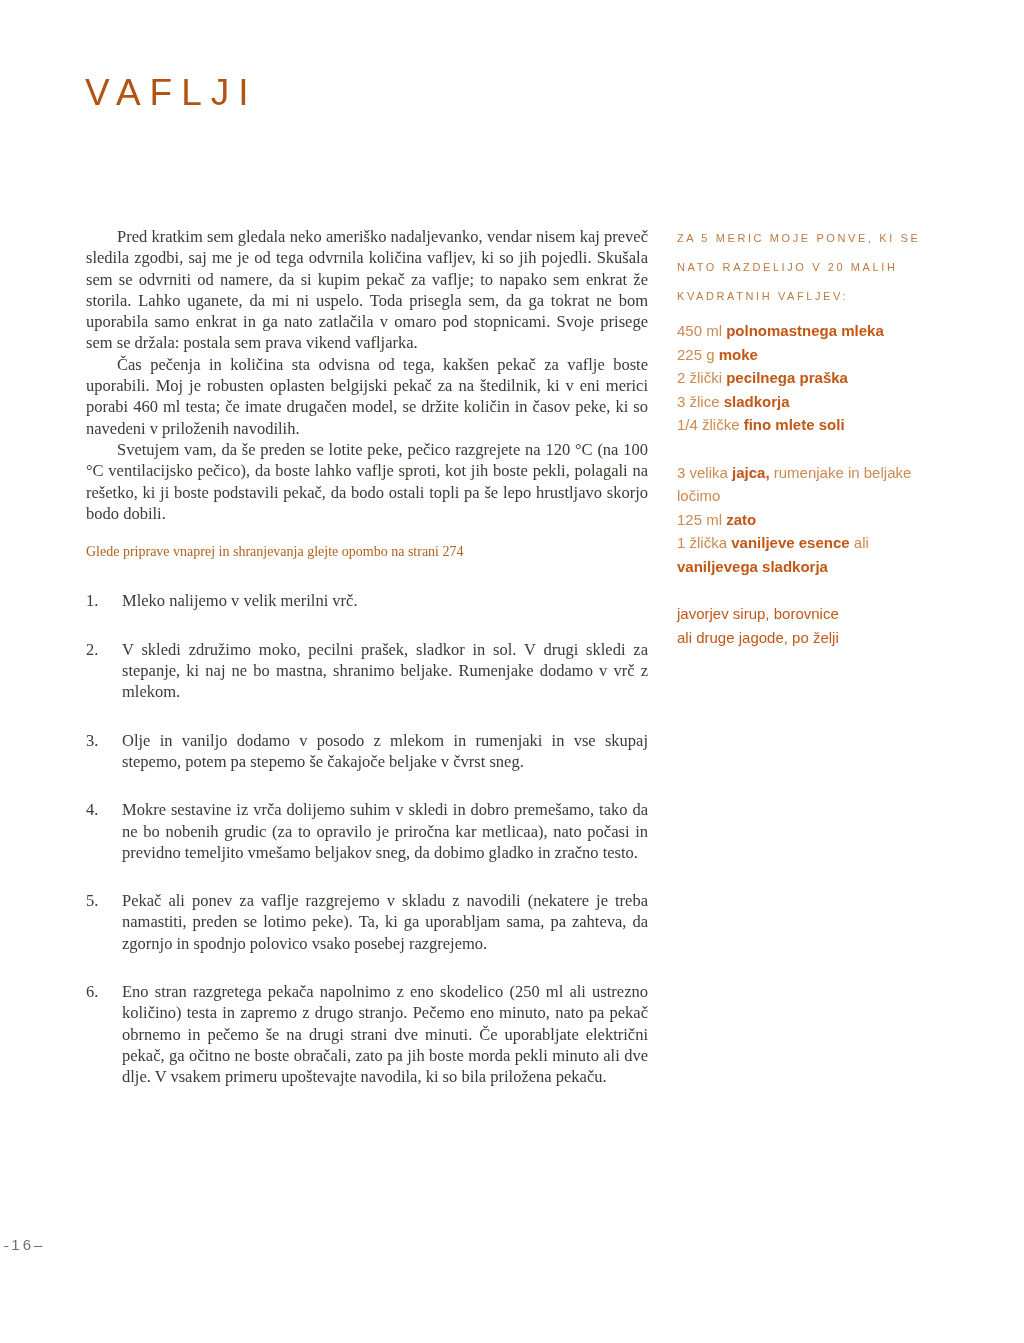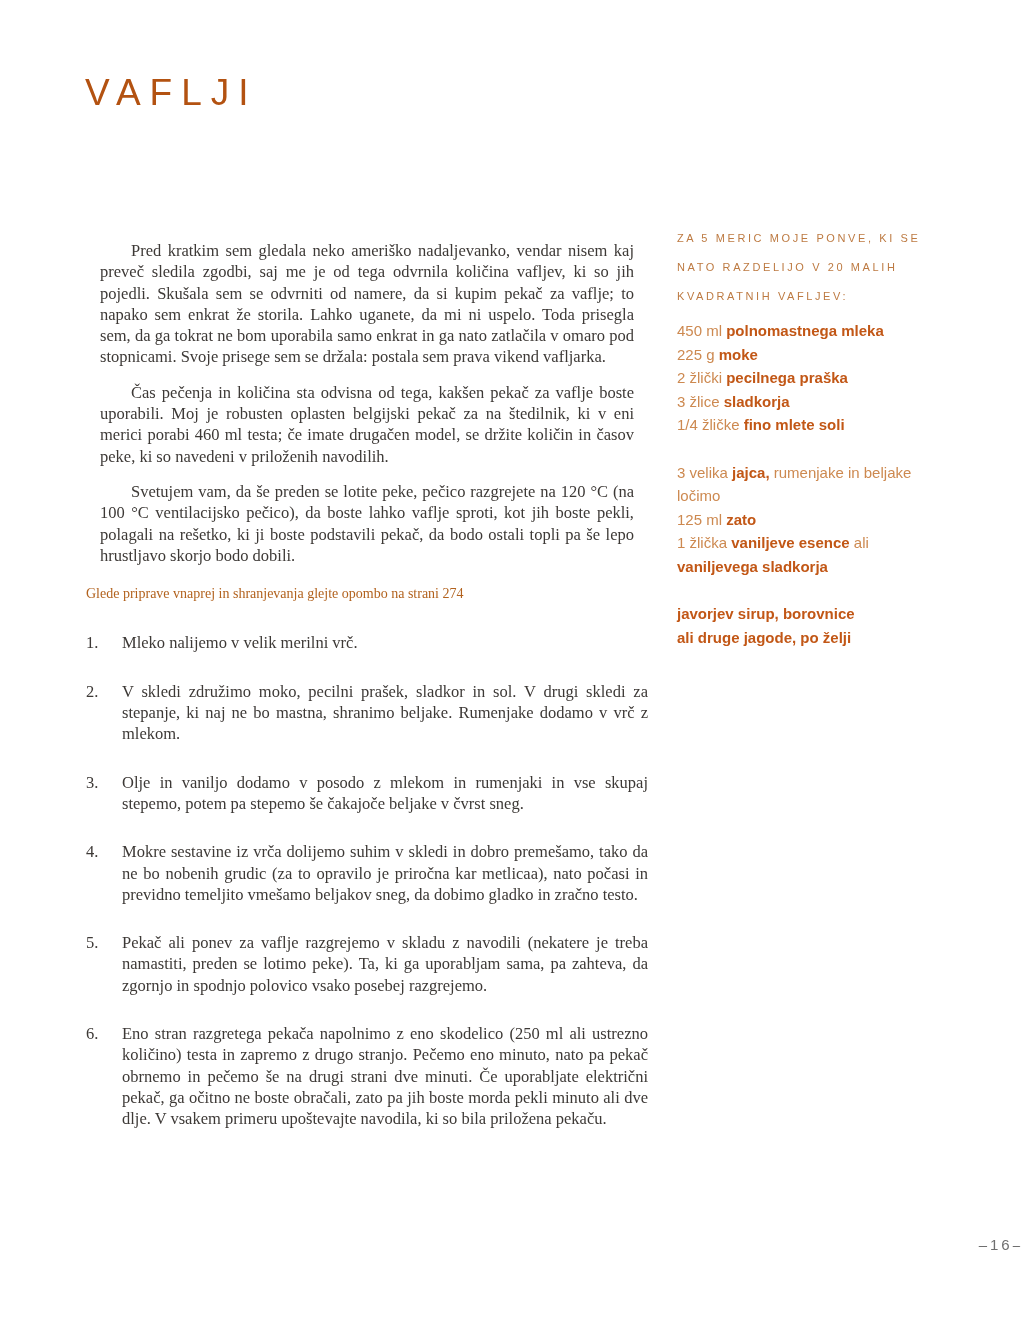--- a/index.html
+++ b/index.html
@@ -19,21 +19,21 @@
     font-weight:400; font-size:37px; letter-spacing:9px;
     color:var(--title);
   }
 
   
   .main-col {
     position:absolute; left:86px; top:226px; width:562px;
     color:var(--body);
     font-size:16.5px; line-height:21.3px;
   }
-  .para { margin:14px; text-indent:31px; text-align:justify; }
+  .para { margin:0; text-indent:31px; text-align:justify; }
   .note {
     margin:17px 0 16px 0;
     color:var(--subhead);
     font-size:14px;
   }
   .steps { list-style:none; margin:28px 0 0 0; padding:0; }
   .step { display:flex; margin:0 0 27px 0; }
   .step:last-child { margin-bottom:0; }
   .step-num { width:36px; flex-shrink:0; }
   .step-text { flex:1; text-align:justify; }
@@ -48,30 +48,29 @@
     font-size:11px; line-height:29px; letter-spacing:2.6px;
     font-weight:400;
   }
   .sb-group { margin-top:8px; font-size:15px; line-height:23.5px; }
   .sb-group.second { margin-top:24px; }
   .ing-qty { color:var(--ingredient_qty); font-weight:400; }
   .ing-name { color:var(--ingredient_bold); font-weight:700; }
   .ing-suffix { color:var(--ingredient_qty); font-weight:400; }
   .sb-serving { margin-top:24px; font-size:15px; line-height:23.5px; }
   .serving-label { color:var(--ingredient_qty); }
-  .serving-line { color:var(--ingredient_bold); font-weight:700; }
+  .serving-line { color:var(--ingredient_bold); font-weight:400; }
 
   
   .page-number {
     position:absolute; left:0; right:0; top:1236px;
-    text-align:right;
+    text-align:left;
     font-family:"Liberation Sans", sans-serif;
     font-size:15px; letter-spacing:3px;
     color:var(--page_number);
-    padding-left:32px;
   }
 </style>
 </head>
 <body>
 
 <div class="page">
 
   <h1 class="title">VAFLJI</h1>
 
   <div class="main-col">

